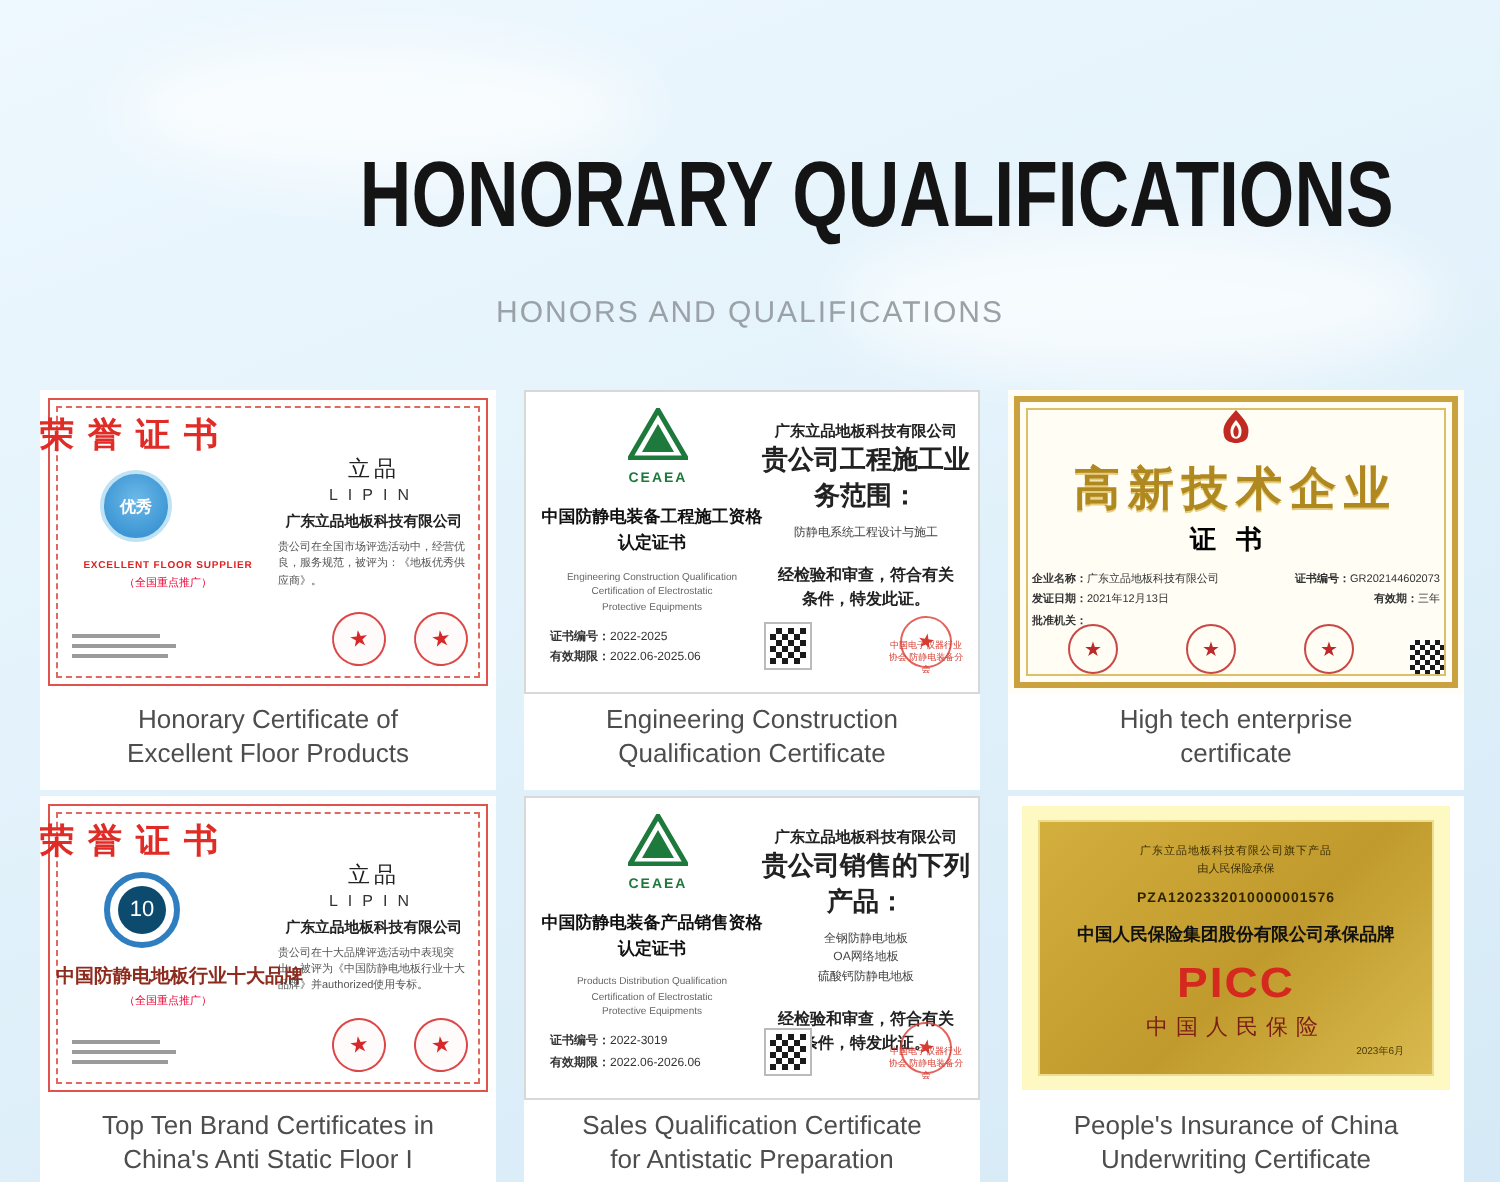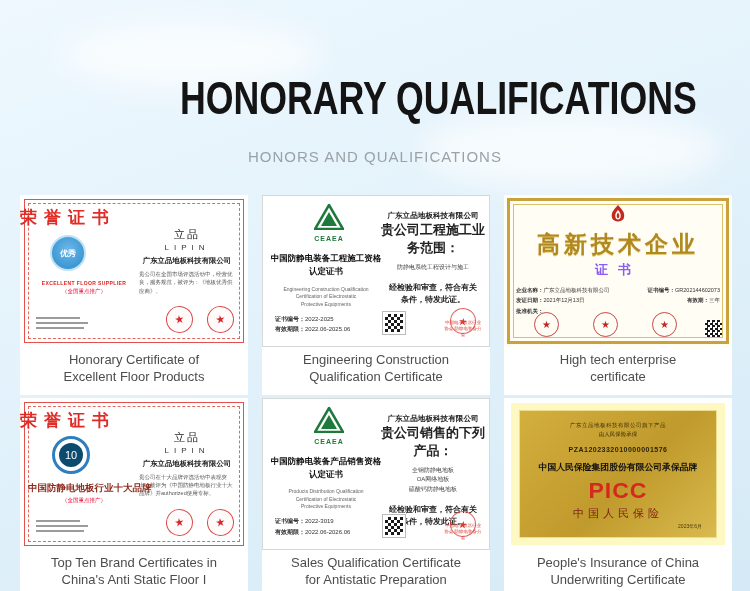--- a/index.html
+++ b/index.html
@@ -82,21 +82,21 @@
 
   
   .gold-cert { background:#fffdf4;padding-left:34px; }
   .gold-frame { position:absolute; inset:3px; border:3px solid #c9a23f; }
   .gold-frame::before { content:""; position:absolute; inset:3px; border:1px solid #dcc069; }
   .ht-flame { position:absolute; top:9px; left:0; width:100%; text-align:center; }
   .ht-title { position:absolute; top:34px; left:0; width:100%; text-align:center;
               font-family:"Liberation Serif", serif; font-weight:bold; font-size:23px; letter-spacing:4px;
               color:#b08820; text-shadow:0 1px 0 #e6cd7e; white-space:nowrap; }
   .ht-sub { position:absolute; top:66px; left:0; width:100%; text-align:center;
-            font-family:Liberation Serif, serif; font-weight:bold; font-size:13px; letter-spacing:10px; color:#8b5cf6; }
+            font-family:Liberation Serif, serif; font-weight:bold; font-size:13px; letter-spacing:10px; color:#000000; }
   .ht-rows { position:absolute; top:90px; left:12px; right:12px; font-size:5.5px; color:#333; line-height:1.9; }
   .ht-row { display:flex; justify-content:space-between; }
   .ht-row b { font-weight:bold; }
   .ht-seals { position:absolute; bottom:10px; left:30px; display:flex; gap:34px; }
   .ht-seal { width:25px; height:25px; border-radius:50%; border:1.5px solid rgba(190,40,40,.85); color:#bE2828;
              font-size:10px; display:flex; align-items:center; justify-content:center; }
   .ht-qr { position:absolute; right:10px; bottom:10px; width:17px; height:17px;
            background:repeating-conic-gradient(#1a1a1a 0% 25%, #fff 0% 50%); background-size:5px 5px; }
 
   

